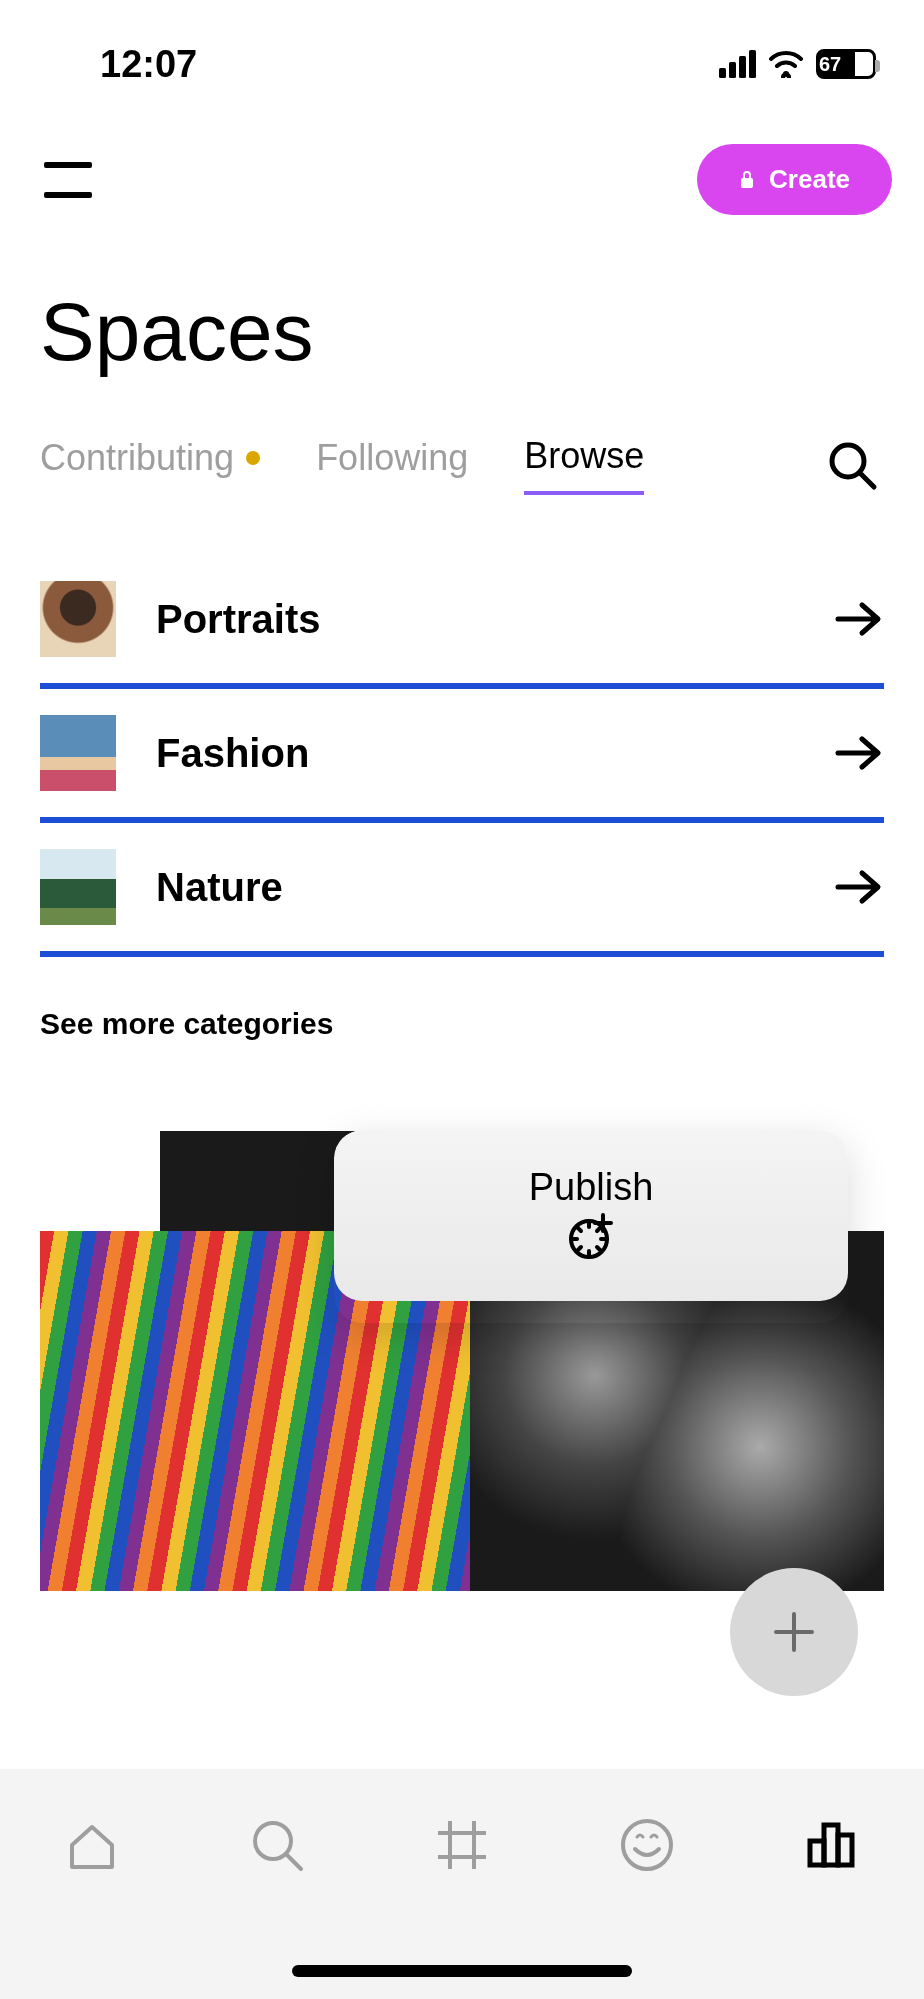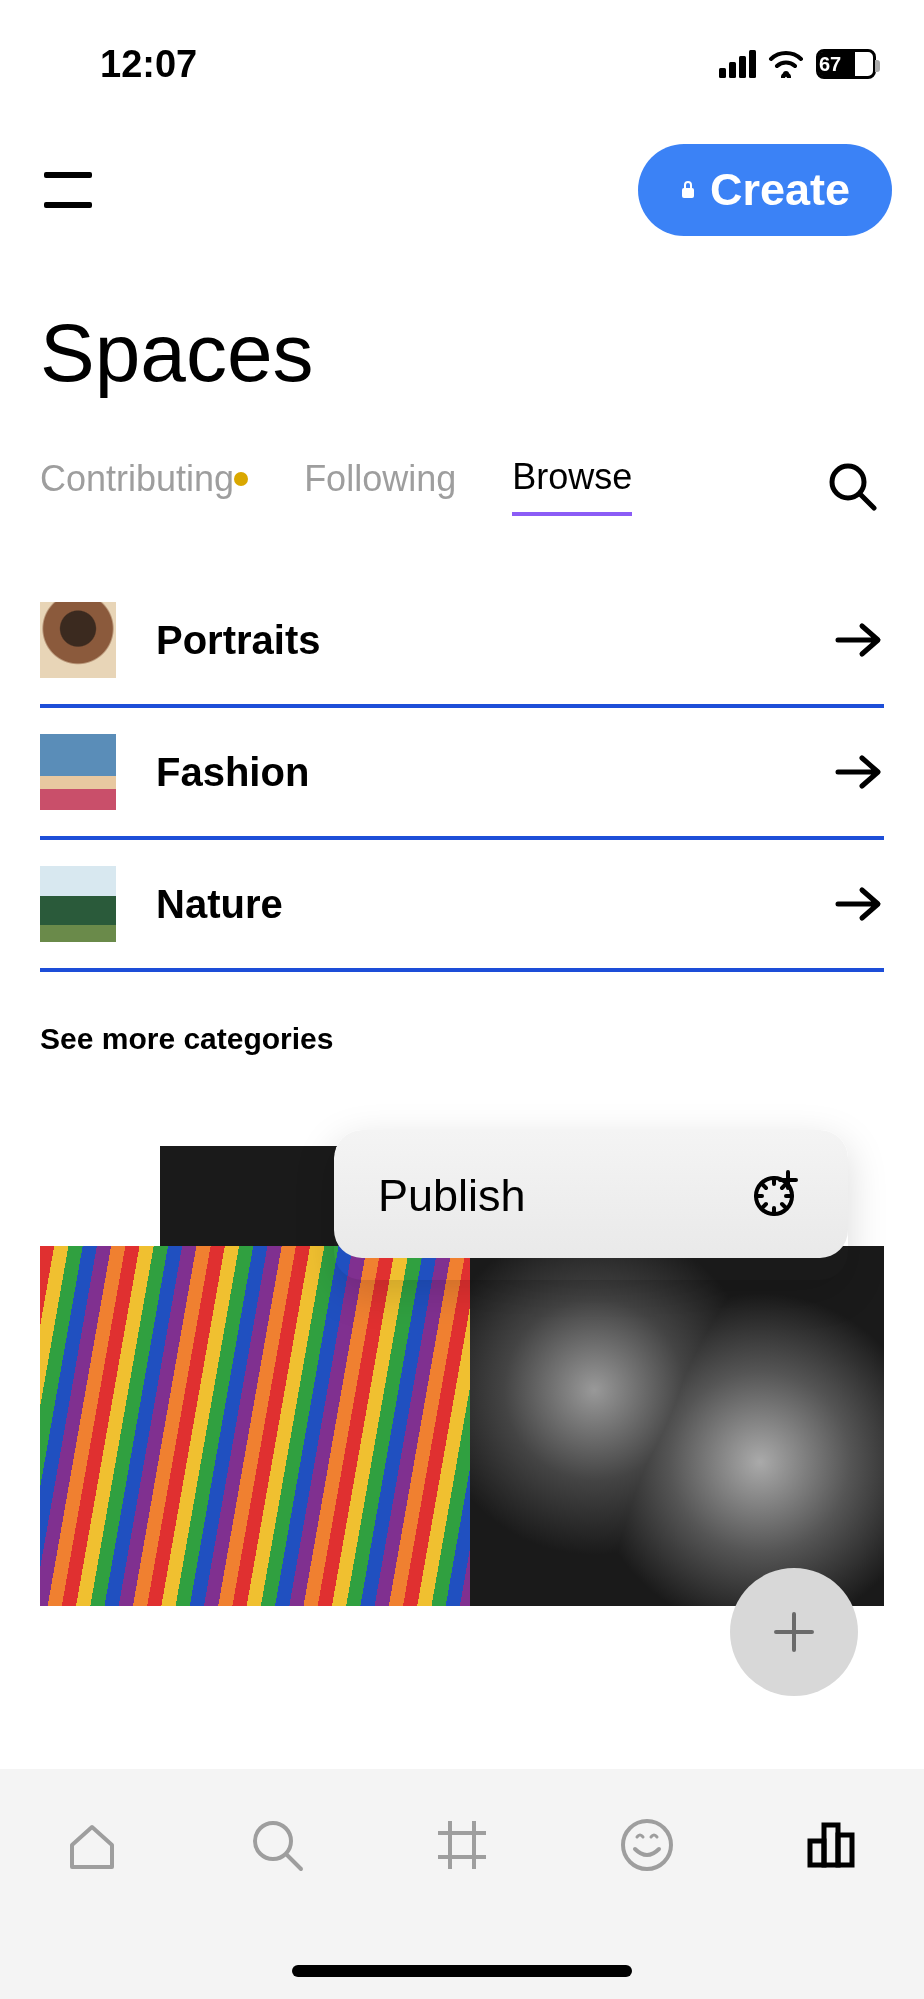--- a/index.html
+++ b/index.html
@@ -45,46 +45,46 @@
   .battery-text { position:relative; z-index:1; color:#fff; mix-blend-mode:difference; }
 
   
   .app-bar {
     display:flex; justify-content:space-between; align-items:center;
     padding: 48px 32px 0 44px;
   }
   .hamburger { width:48px; height:36px; display:flex; flex-direction:column; justify-content:space-between; cursor:pointer;}
   .hamburger span { height:6px; background:#000; width:100%; border-radius:2px;}
   .create-btn {
-    background:#3b82f6; color:#fff; border:none; border-radius:999px;
-    padding: 20px 42px; font-size:45px; font-weight:600; display:flex; align-items:center; gap:14px;
+    background:#d946ef; color:#fff; border:none; border-radius:999px;
+    padding: 20px 42px; font-size:26px; font-weight:600; display:flex; align-items:center; gap:14px;
     cursor:pointer;
   }
   .lock-icon { width:16px; height:20px; }
 
   
   .page-title {
     font-size: 82px; font-weight:400; padding: 70px 40px 0 40px;
   }
 
   
   .tabs {
     display:flex; align-items:center; gap:56px; padding: 56px 40px 0 40px;
     font-size:36px; font-weight:500;
   }
-  .tab { color:#9e9e9e; cursor:pointer; padding-bottom:14px; display:flex; align-items:center; gap:0;}
+  .tab { color:#9e9e9e; cursor:pointer; padding-bottom:14px; display:flex; align-items:center; gap:12px;}
   .tab.active { color:#000000; border-bottom:4px solid #8b5cf6; }
   .dot { width:14px; height:14px; border-radius:50%; background:#d9a700; }
   .search-icon-wrap { margin-left:auto; margin-right:6px; cursor:pointer;}
 
   
   .cat-list { padding: 60px 40px 0 40px; }
   .cat-row {
     display:flex; align-items:center; gap:40px;
-    border-bottom:4px solid #1d4ed8; padding: 26px 0; cursor:pointer;
+    border-bottom:6px solid #1d4ed8; padding: 26px 0; cursor:pointer;
   }
   .cat-thumb { width:76px; height:76px; background:#ccc; flex-shrink:0; }
   .thumb-portraits { background: radial-gradient(circle at 50% 35%, #3b2a1f 0%, #3b2a1f 28%, #8b5a3c 30%, #8b5a3c 55%, #e8d5b7 58%); }
   .thumb-fashion { background: linear-gradient(to bottom, #5a8db8 0%, #5a8db8 55%, #e8c8a0 55%, #e8c8a0 72%, #c94f6a 72%); }
   .thumb-nature { background: linear-gradient(to bottom, #d8e8f0 0%, #d8e8f0 40%, #2a5a3a 40%, #2a5a3a 78%, #6a8a4a 78%); }
   .cat-label { font-size:40px; font-weight:600; }
   .arrow { margin-left:auto; }
 
   .see-more { font-size:30px; font-weight:600; padding: 50px 40px 0 40px; cursor:pointer;}
 
@@ -113,24 +113,25 @@
     background-color:#1a1a1a; background-blend-mode: lighten;
   }
 
   
   .popover {
     position:absolute; left:334px; top:1130px; width:514px;
     border-radius:28px; overflow:hidden;
     box-shadow: 0 12px 40px rgba(0,0,0,0.15);
   }
   .popover-item {
-    display:flex; align-items:flex-end; justify-content:space-between;
-    padding: 36px 44px; font-size:45px; font-weight:500;
+    display:flex; align-items:center; justify-content:space-between;
+    padding: 36px 44px; font-size:38px; font-weight:500;
     background: linear-gradient(to bottom, #ececec, #e4e4e4);
     cursor:pointer;
+    flex-direction:column;
   }
   .popover-item.first {
     background: linear-gradient(to bottom, #f4f4f4, #e9e9e9);
     border-radius:28px; margin-bottom:22px;
   }
   .popover-group { border-radius:28px; overflow:hidden; background:#d6d6d6;}
   .popover-group .popover-item + .popover-item { border-top:1px solid #c8c8c8; }
 
   
   .fab {

